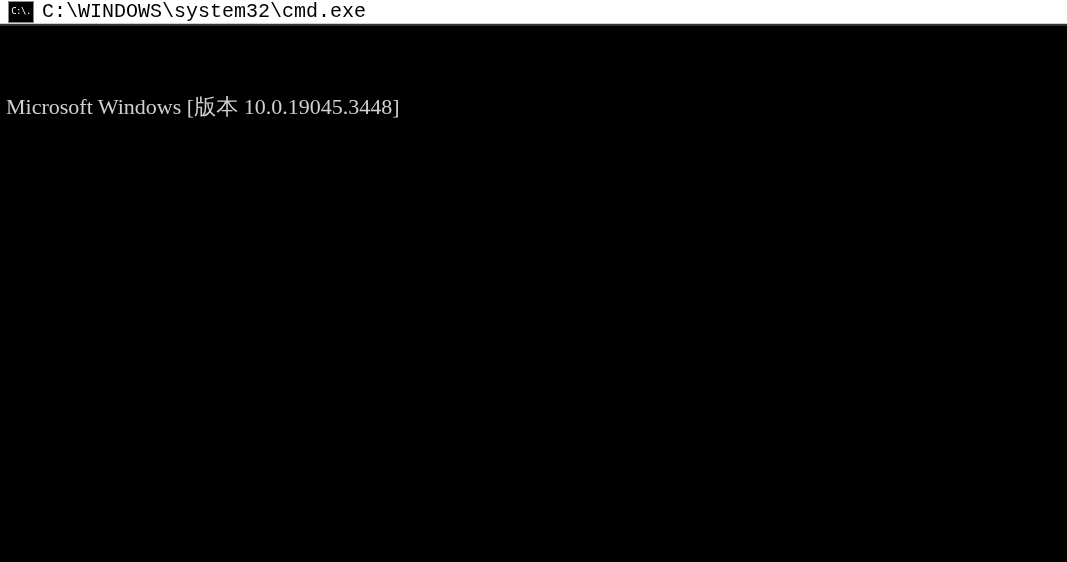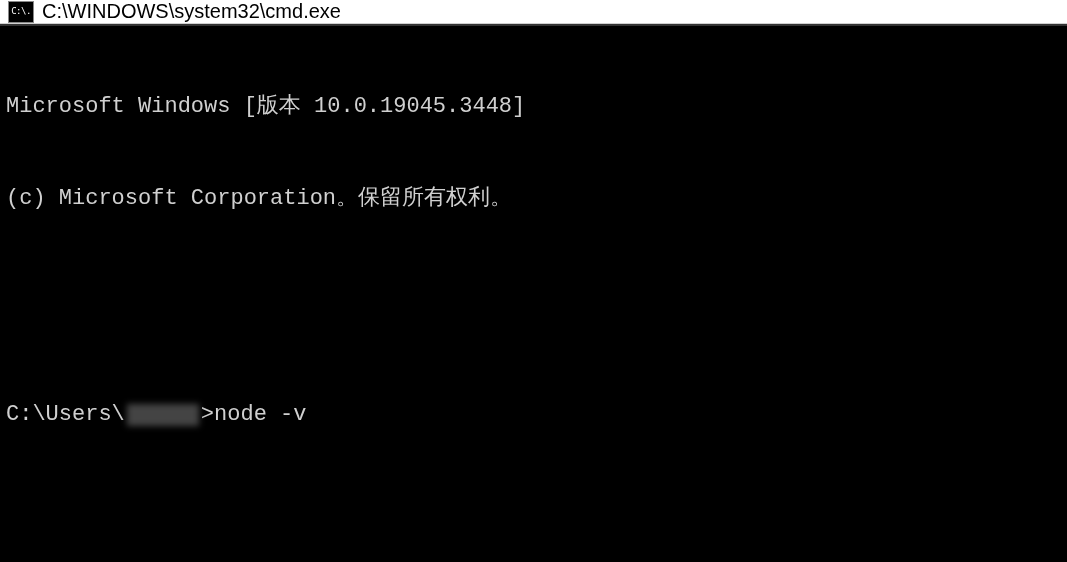--- a/index.html
+++ b/index.html
@@ -40,40 +40,41 @@
       justify-content: center;
     }
     .cmd-icon-text {
       color: #fff;
       font-size: 9px;
       font-family: Consolas, monospace;
       line-height: 1;
       letter-spacing: -0.5px;
     }
     .title-text {
-      font-family: Liberation Sans, sans-serif;
+      font-family: Liberation Mono, monospace;
       font-size: 20px;
       color: #000;
     }
     .terminal {
       flex: 1;
       background: #000;
       color: #d0d0d0;
       padding: 4px 6px;
       font-size: 22px;
       line-height: 1.4;
       font-family: "NSimSun", "SimSun", Consolas, "Courier New", monospace;
       white-space: pre;
       position: relative;
       border-top: 2px solid #333;
     }
     .line {
       display: flex;
       align-items: center;
       white-space: pre;
+      font-family: Liberation Serif, serif;
     }
     .redacted {
       display: inline-block;
       width: 72px;
       height: 22px;
       background: #444;
       filter: blur(3px);
       vertical-align: middle;
       margin: 0 2px;
     }
@@ -84,24 +85,22 @@
 <div class="window">
   <div class="titlebar">
     <div class="cmd-icon">
       <span class="cmd-icon-text">C:\.</span>
     </div>
     <span class="title-text">C:\WINDOWS\system32\cmd.exe</span>
   </div>
 
   <div class="terminal">
     <div class="line">Microsoft Windows [版本 10.0.19045.3448]</div>
-    <div class="line">(c) Microsoft Corporation。保留所有权利。</div>
     <div class="line">&nbsp;</div>
 
-    <div class="line"><span>C:\Users\</span><span class="redacted"></span><span>&gt;</span><span>node -v</span></div>
     
 
     
     
     
 
     
 
     
   </div>

